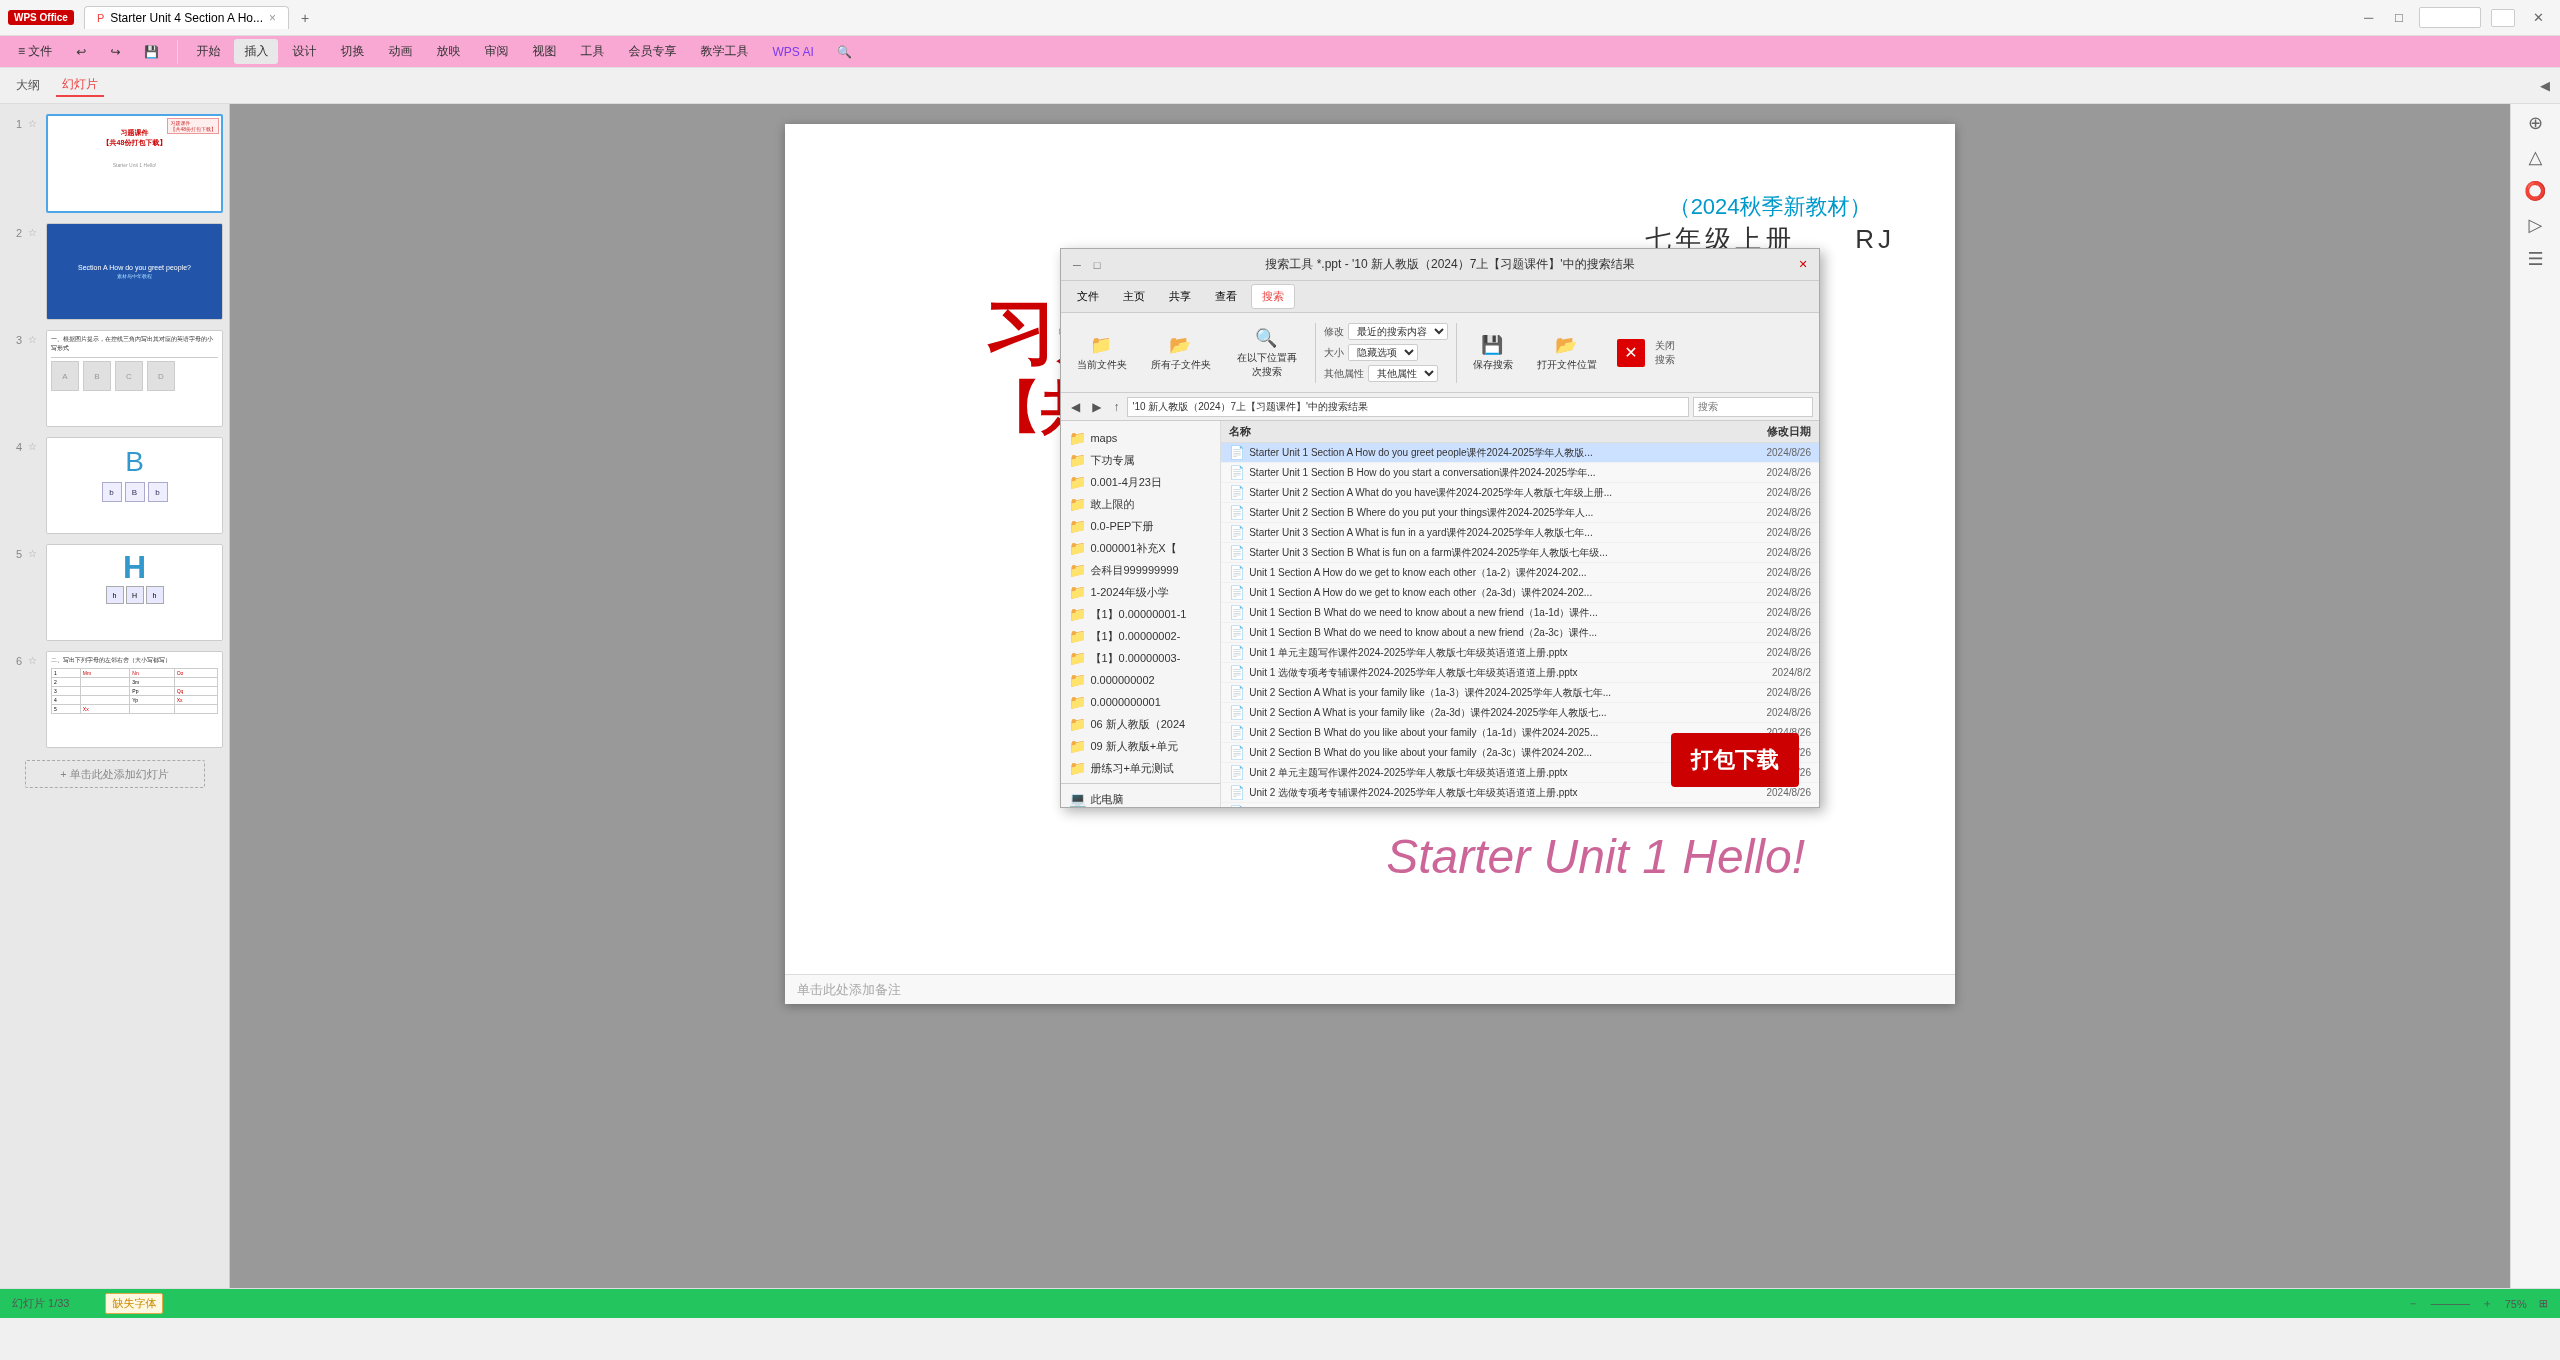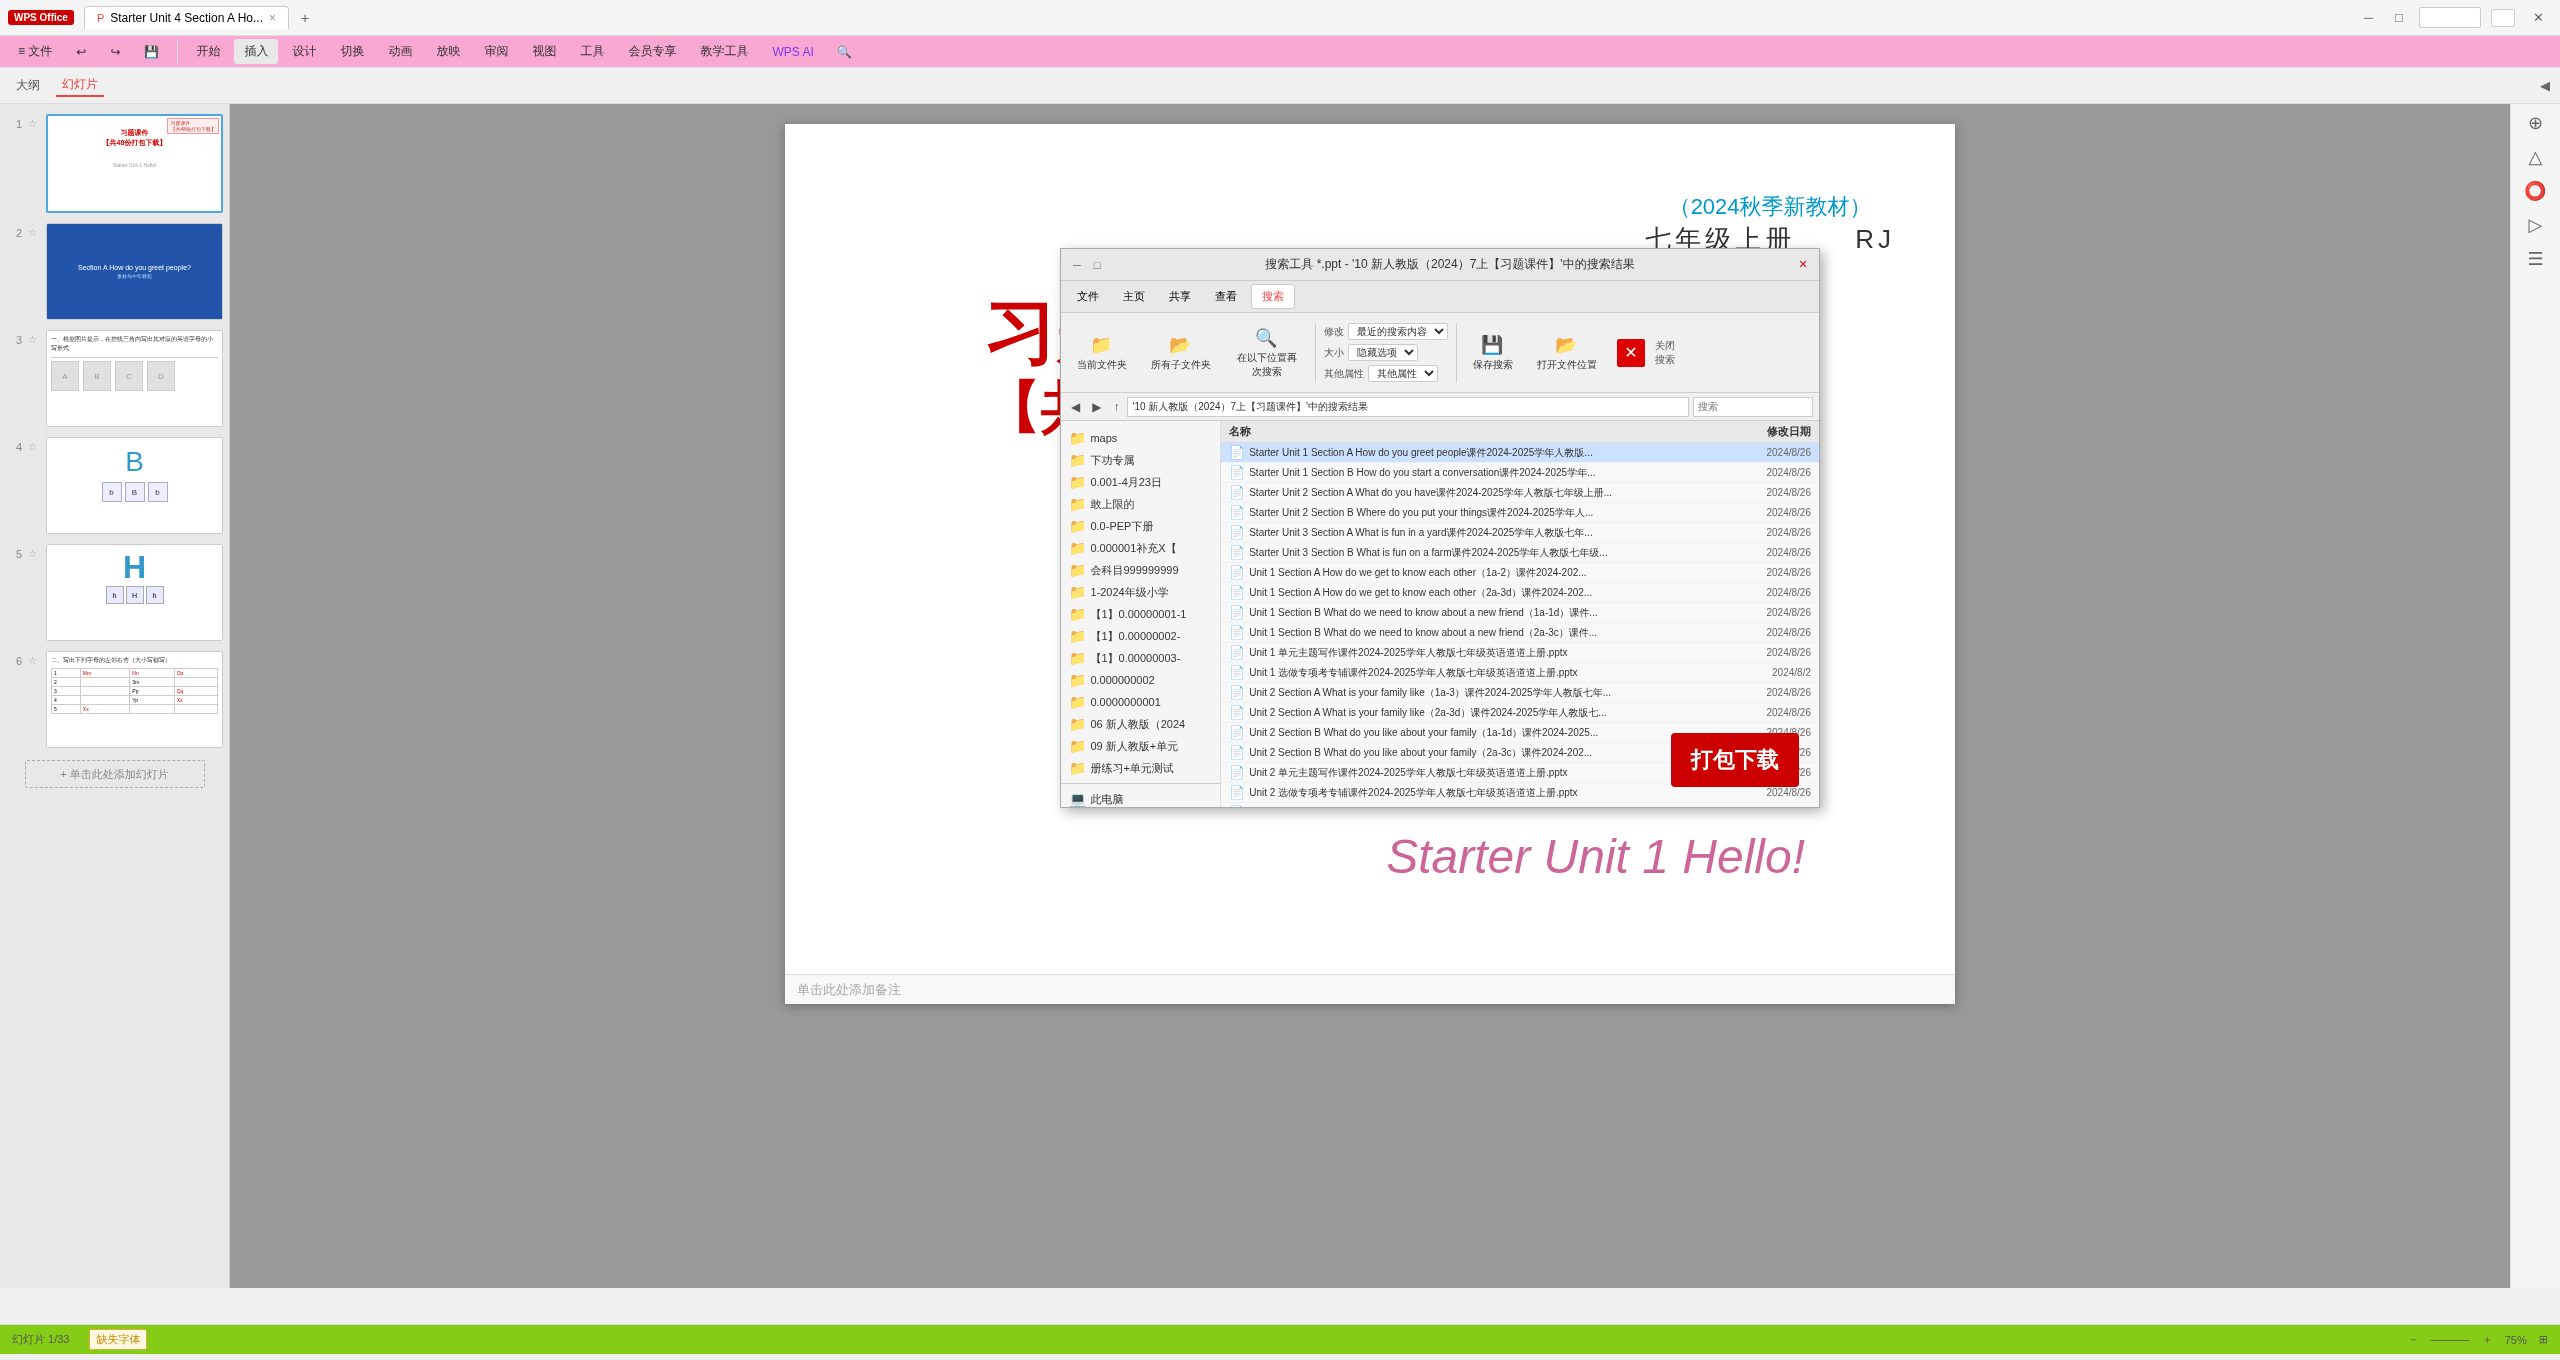--- a/index.html
+++ b/index.html
@@ -363,29 +363,28 @@
       font-size: 22px;
       font-weight: bold;
       padding: 12px 20px;
       border-radius: 4px;
       z-index: 200;
     }
 
     
     .status-bar {
       height: 30px;
-      background: #84cc16;
+      background: #22c55e;
       border-top: 1px solid #ddd;
       display: flex;
       align-items: center;
       padding: 0 12px;
-      gap: 20px;
+      gap: 36px;
       font-size: 11px;
       color: #555;
-      margin-top: 36px;
     }
     .status-right { margin-left: auto; display: flex; align-items: center; gap: 12px; }
 
     
     .thumb-slide-1 {
       background: white;
       height: 95px;
       padding: 4px;
       position: relative;
     }

